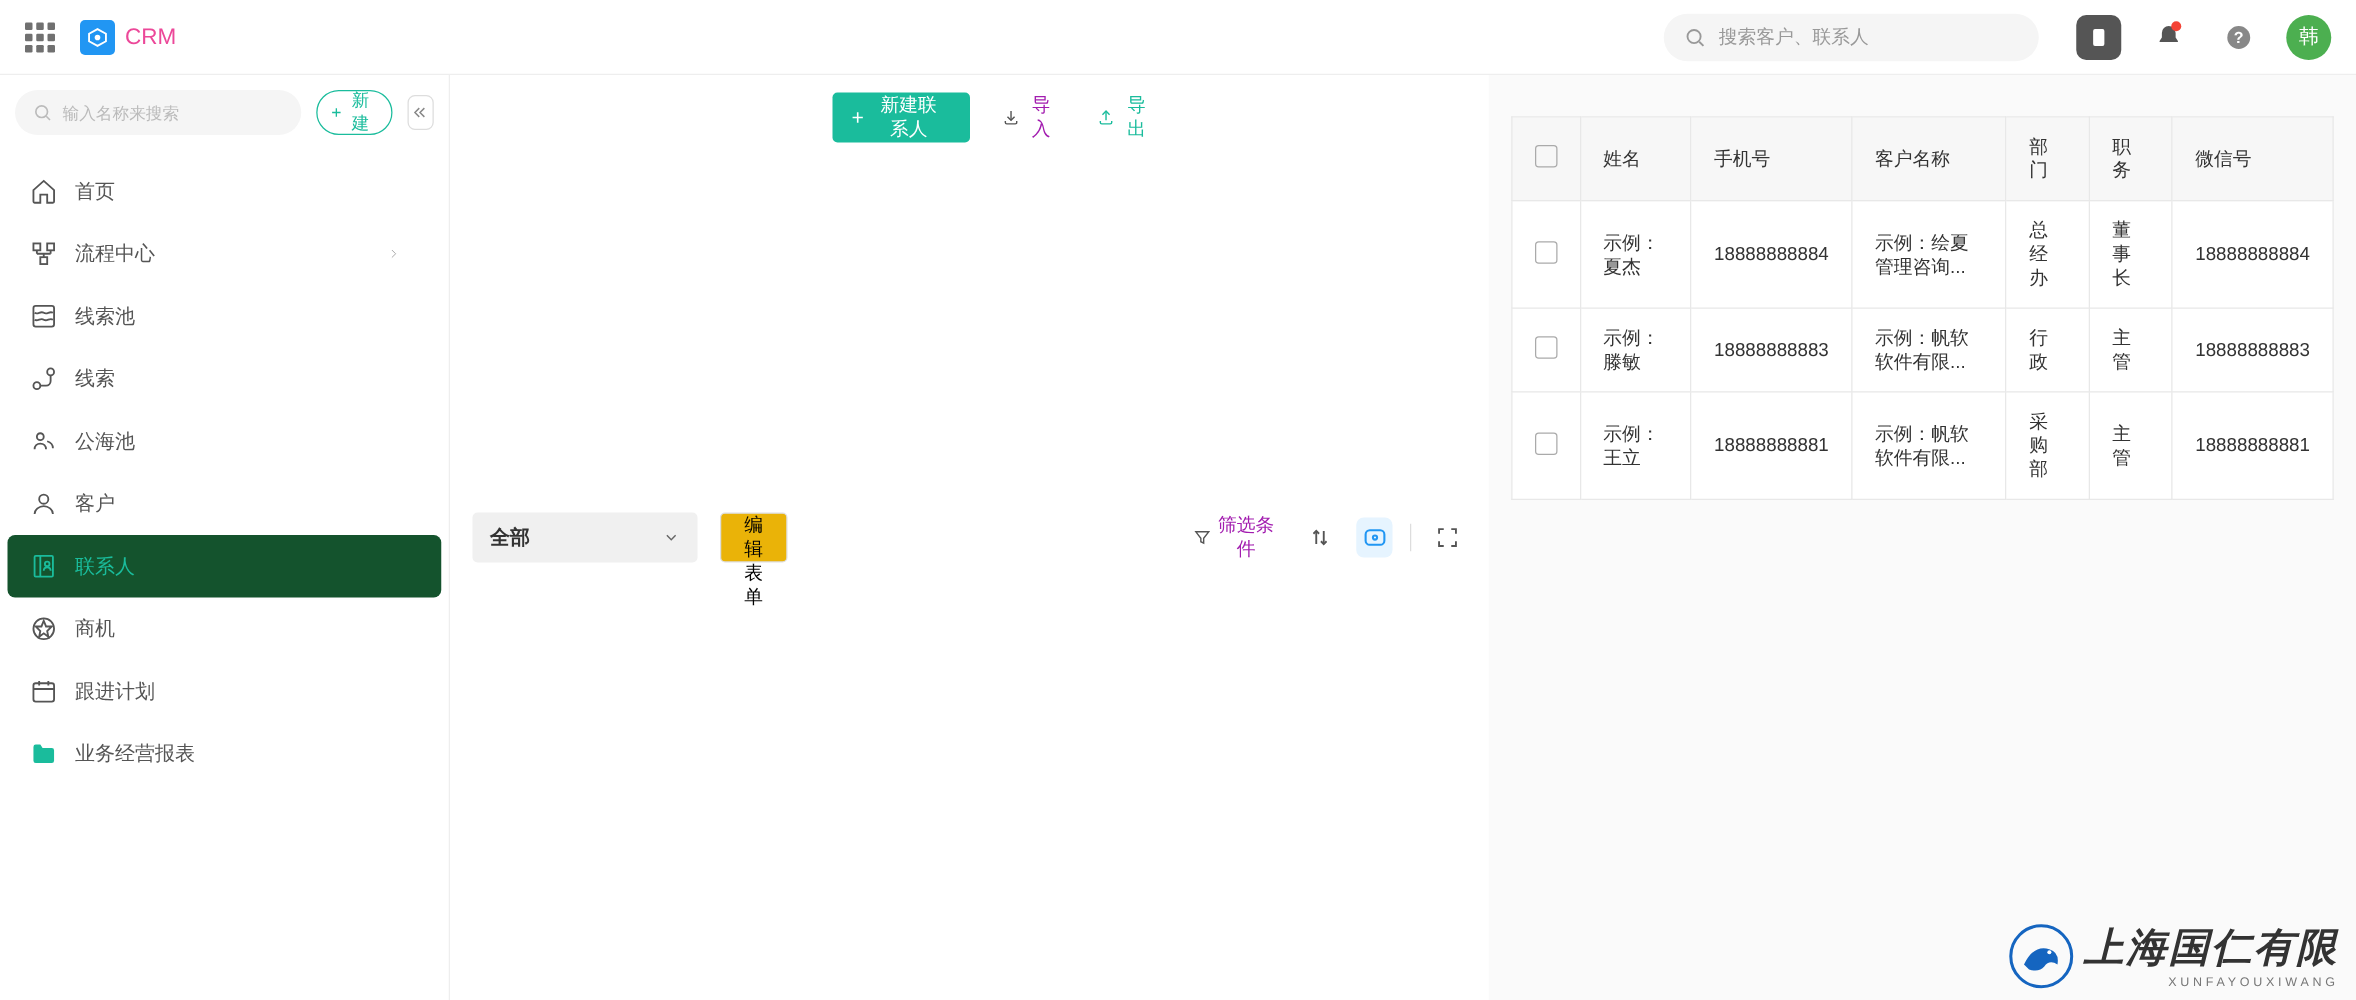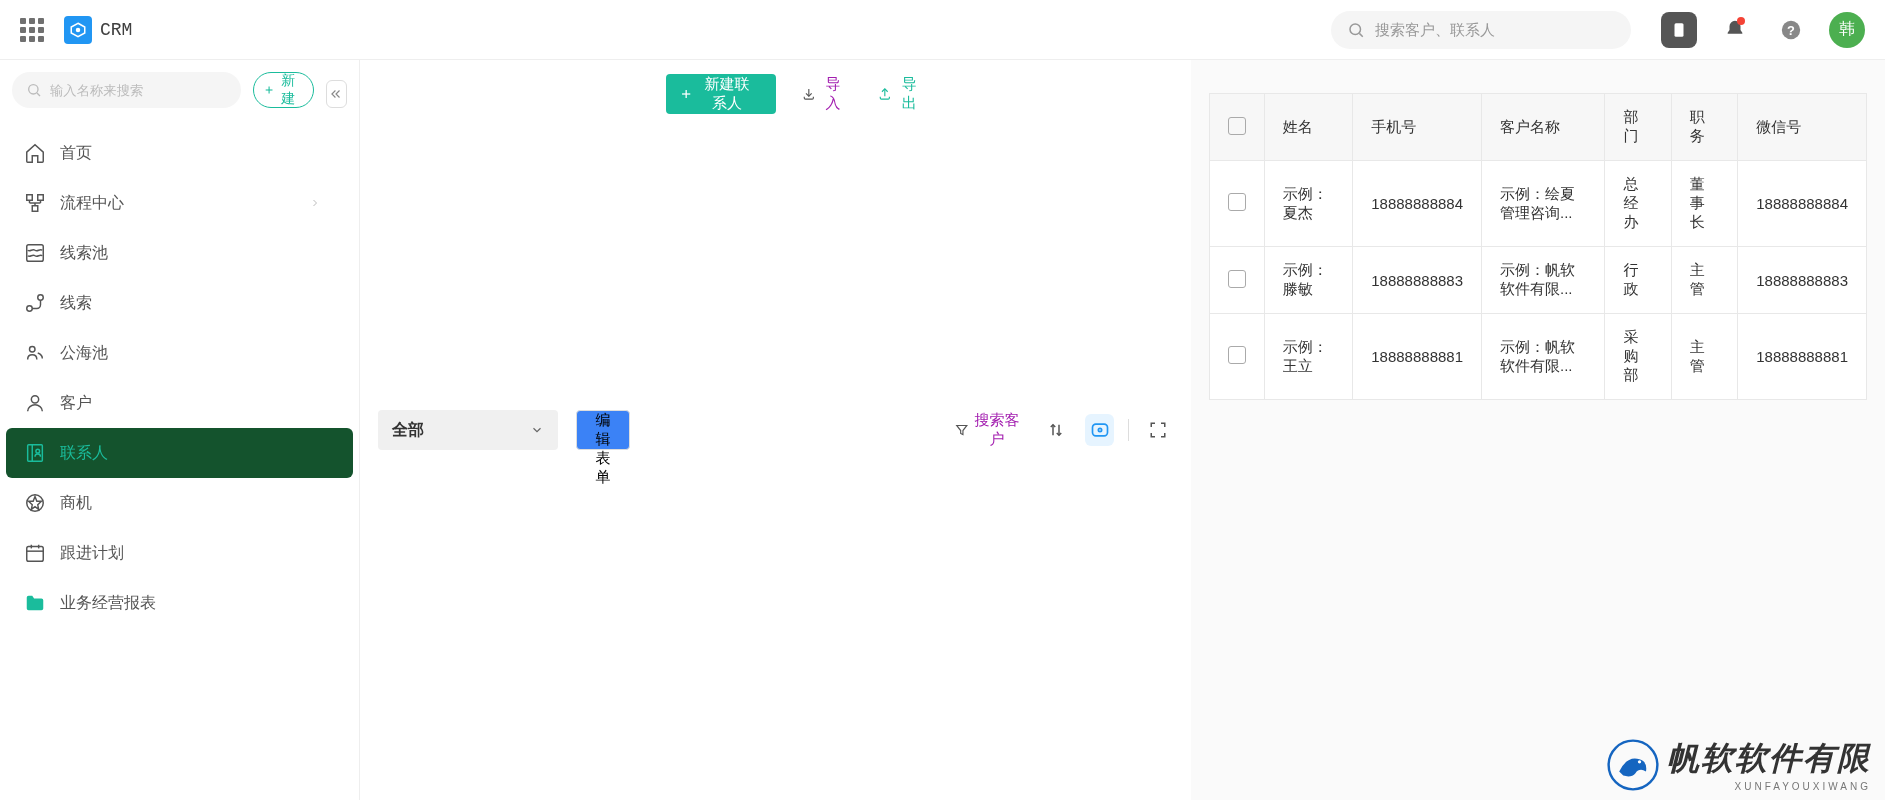--- a/index.html
+++ b/index.html
@@ -2,50 +2,50 @@
 <html><head>
 <meta charset="utf-8">
 <style>
 * { box-sizing: border-box; margin: 0; padding: 0; }
 body { font-family: -apple-system, BlinkMacSystemFont, "Segoe UI", "PingFang SC", "Microsoft YaHei", sans-serif; font-size: 14px; color: #333; background: #fff; width: 1885px; height: 800px; overflow: hidden; position: relative; }
 .topbar { height: 60px; display: flex; align-items: center; padding: 0 20px; border-bottom: 1px solid #eee; }
 .apps-icon { width: 24px; height: 24px; display: grid; grid-template-columns: repeat(3,6px); grid-template-rows: repeat(3,6px); gap: 3px; margin-right: 20px; cursor: pointer; }
 .apps-icon span { background: #707070; border-radius: 1px; }
 .logo-box { width: 28px; height: 28px; background: #2196f3; border-radius: 4px; display: flex; align-items: center; justify-content: center; margin-right: 8px; }
 .logo-box svg { width: 18px; height: 18px; }
-.app-title { font-size: 18px; color: #404040; font-family: Liberation Mono, monospace; }
+.app-title { font-size: 18px; color: #ec4899; }
 .spacer { flex: 1; }
 .search-bar { width: 300px; height: 38px; background: #f5f5f5; border-radius: 19px; display: flex; align-items: center; padding: 0 16px; margin-right: 30px; }
 .search-bar svg { width: 18px; height: 18px; stroke: #999; }
 .search-bar input { border: none; background: transparent; outline: none; margin-left: 10px; font-size: 15px; flex: 1; color: #1d4ed8; }
 .search-bar input::placeholder { color: #999; }
 .top-icon { width: 36px; height: 36px; border-radius: 8px; display: flex; align-items: center; justify-content: center; margin-right: 20px; cursor: pointer; position: relative; }
 .top-icon.dark { background: #555; }
 .bell-dot { position: absolute; top: 5px; right: 8px; width: 8px; height: 8px; background: #f44336; border-radius: 50%; }
 .avatar { width: 36px; height: 36px; border-radius: 50%; background: #4caf50; color: #fff; display: flex; align-items: center; justify-content: center; font-size: 16px; }
 .body-wrap { display: flex; height: calc(100% - 60px); }
 .sidebar { width: 360px; border-right: 1px solid #eee; background: #fff; padding-top: 12px; position: relative; }
-.side-top { display: flex; align-items: flex-end; padding: 0 12px 10px 12px; gap: 12px; }
+.side-top { display: flex; align-items: center; padding: 0 12px 10px 12px; gap: 12px; }
 .side-search { flex: 1; height: 36px; background: #f5f5f5; border-radius: 18px; display: flex; align-items: center; padding: 0 14px; }
 .side-search svg { width: 16px; height: 16px; stroke: #bbb; }
 .side-search input { border: none; background: transparent; outline: none; margin-left: 8px; flex: 1; }
 .side-search input::placeholder { color: #bbb; }
 .new-btn { height: 36px; border: 1.5px solid #1abc9c; border-radius: 18px; background: #fff; color: #1abc9c; padding: 0 14px 0 10px; display: flex; align-items: center; gap: 4px; cursor: pointer; font-size: 14px; }
 .collapse-btn { width: 28px; height: 28px; border: 1px solid #ddd; border-radius: 6px; background: #fff; display: flex; align-items: center; justify-content: center; cursor: pointer; }
 .nav-list { padding: 10px 6px; }
 .nav-item { display: flex; align-items: center; height: 50px; padding: 0 18px; border-radius: 6px; cursor: pointer; color: #555; font-size: 16px; }
 .nav-item.active { background: #14532d; color: #1abc9c; }
 .nav-item svg { width: 22px; height: 22px; margin-right: 14px; stroke: currentColor; fill: none; stroke-width: 1.6; }
 .nav-item.folder svg { fill: #1abc9c; stroke: none; }
 .nav-item .chev { margin-left: auto; width: 12px; height: 12px; stroke: #aaa; }
 .main { flex: 1; background: #fafafa; padding: 0; display: flex; flex-direction: row; }
 .main-top { display: flex; align-items: center; padding: 12px 18px; gap: 18px; background: #fff; }
 .filter-select { min-width: 180px; height: 40px; background: #f0f0f0; border-radius: 4px; display: flex; align-items: center; padding: 0 14px; cursor: pointer; font-size: 16px; font-weight: 600; }
 .filter-select svg { margin-left: auto; width: 14px; height: 14px; stroke: #666; }
-.edit-form-btn { margin-left: auto; height: 40px; border: 1px solid #ddd; border-radius: 4px; background: #3b82f6; padding: 0 18px; cursor: pointer; font-size: 15px; }
+.edit-form-btn { margin-left: auto; height: 40px; border: 1px solid #ddd; border-radius: 4px; background: #eab308; padding: 0 18px; cursor: pointer; font-size: 15px; }
 .toolbar { display: flex; padding: 14px 18px; gap: 18px; background: #fff; }
 .primary-btn { height: 40px; background: #1abc9c; color: #fff; border: none; border-radius: 4px; padding: 0 20px 0 14px; display: flex; align-items: center; gap: 6px; cursor: pointer; font-size: 15px; }
 .ghost-btn { height: 40px; background: transparent; border: none; color: #a21caf; display: flex; align-items: center; gap: 6px; cursor: pointer; font-size: 15px; padding: 0 8px; }
 .ghost-btn.teal { color: #1abc9c; }
 .tool-right { margin-left: auto; display: flex; align-items: center; gap: 14px; }
 .view-pill { width: 38px; height: 32px; border-radius: 6px; display: flex; align-items: center; justify-content: center; cursor: pointer; }
 .view-pill.active { background: #e6f4ff; }
 .vdiv { width: 1px; height: 22px; background: #ddd; }
 .table-wrap { padding: 0 18px; }
 table { width: 100%; border-collapse: collapse; background: #fff; margin-top: 33px; }
@@ -250,21 +250,21 @@
             <polyline points="7,8 12,3 17,8"></polyline>
             <line x1="12" y1="3" x2="12" y2="16"></line>
           </svg>
         <span>导出</span>
       </button>
       <div class="tool-right">
         <button class="ghost-btn">
           <svg width="18" height="18" viewBox="0 0 24 24" fill="none" stroke="#555" stroke-width="2">
               <polygon points="3,4 21,4 14,13 14,20 10,18 10,13"></polygon>
             </svg>
-          <span>搜索客户</span>
+          <span>筛选条件</span>
         </button>
         <div class="view-pill">
             <svg width="18" height="18" viewBox="0 0 24 24" fill="none" stroke="#555" stroke-width="2">
               <line x1="8" y1="5" x2="8" y2="19"></line>
               <polyline points="5,8 8,5 11,8"></polyline>
               <line x1="16" y1="5" x2="16" y2="19"></line>
               <polyline points="13,16 16,19 19,16"></polyline>
             </svg>
           </div>
         <div class="view-pill active">
@@ -331,16 +331,16 @@
   </main>
 </div>
 
 <div class="watermark">
   <svg class="wm-icon" viewBox="0 0 64 64">
       <circle cx="32" cy="32" r="30" fill="none" stroke="#1565c0" stroke-width="3"></circle>
       <path d="M15 40 Q25 20 40 25 Q50 28 48 40 Q40 35 35 42 Q30 48 20 45 Z" fill="#1565c0"></path>
       <circle cx="40" cy="28" r="2" fill="#fff"></circle>
     </svg>
   <div>
-    <div class="wm-big">帆软软件有限</div>
+    <div class="wm-big">上海国仁有限</div>
     <span class="wm-small">XUNFAYOUXIWANG</span>
   </div>
 </div>
 
 </body></html>

